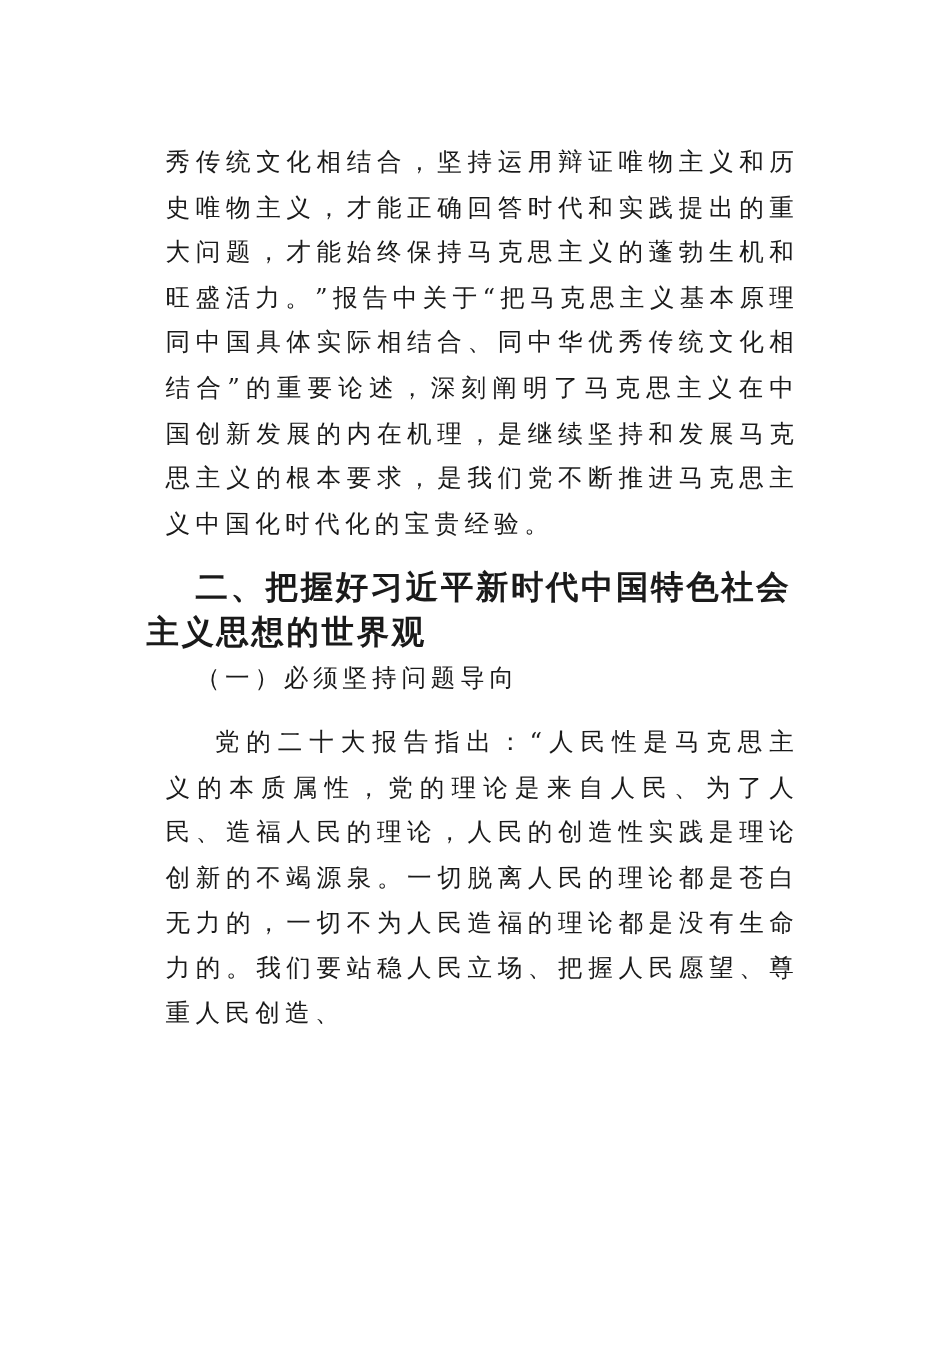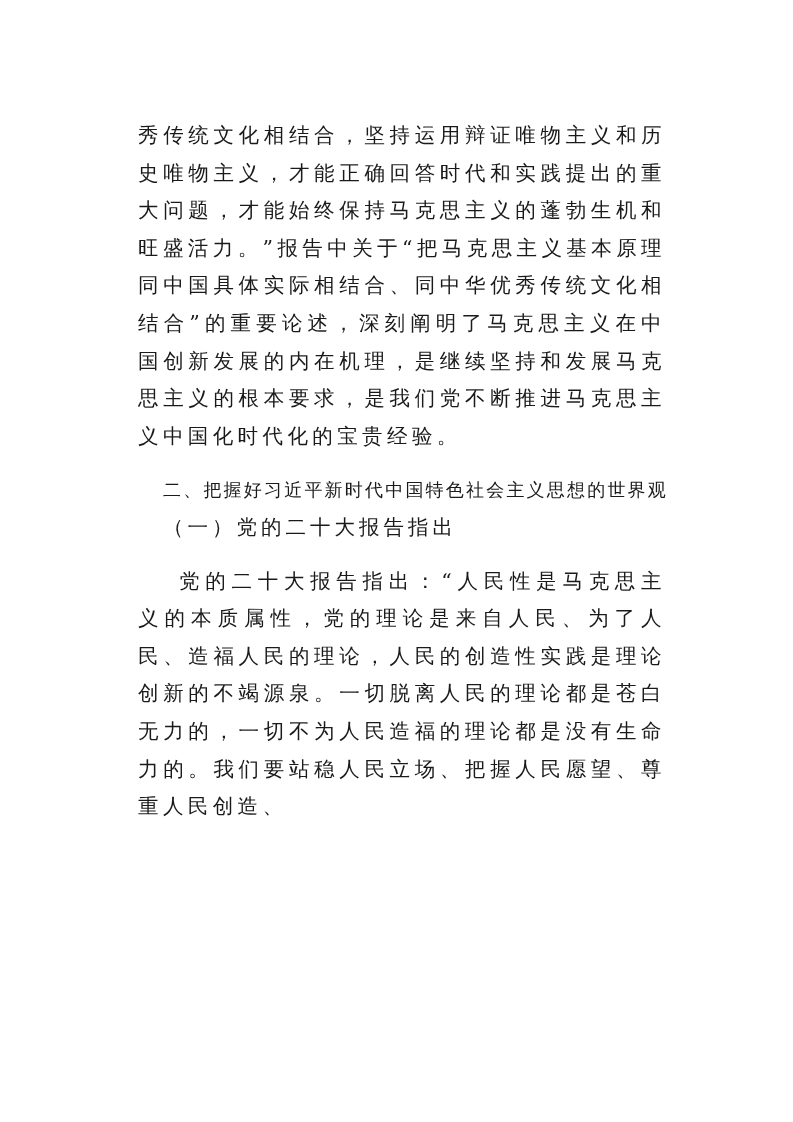--- a/index.html
+++ b/index.html
@@ -13,28 +13,28 @@
     color: #1a1a1a;
     font-size: 20.5px;
     line-height: 37.6px;
     letter-spacing: 4.4px;
   }
   .para { margin: 16px; text-align: justify; text-align-last: left; }
   .indent { text-indent: 41px; }
   .heading {
     margin: 0;
     font-family: "DejaVu Sans", "Liberation Sans", sans-serif;
-    font-weight: normal;
+    font-weight: bold;
     letter-spacing: 2.2px;
     text-indent: 41px;
-    font-size: 18px;
+    font-size: 27px;
   }
   .subheading { margin: 0; text-indent: 41px; letter-spacing: 4px; }
 </style>
 </head>
 <body>
 
 <div class="page">
   <p class="para">秀传统文化相结合，坚持运用辩证唯物主义和历史唯物主义，才能正确回答时代和实践提出的重大问题，才能始终保持马克思主义的蓬勃生机和旺盛活力。”报告中关于“把马克思主义基本原理同中国具体实际相结合、同中华优秀传统文化相结合”的重要论述，深刻阐明了马克思主义在中国创新发展的内在机理，是继续坚持和发展马克思主义的根本要求，是我们党不断推进马克思主义中国化时代化的宝贵经验。</p>
   <p class="heading">二、把握好习近平新时代中国特色社会主义思想的世界观</p>
-  <p class="subheading">（一）党的二十大报告指出</p>
+  <p class="subheading">（一）必须坚持问题导向</p>
   <p class="para indent">党的二十大报告指出：“人民性是马克思主义的本质属性，党的理论是来自人民、为了人民、造福人民的理论，人民的创造性实践是理论创新的不竭源泉。一切脱离人民的理论都是苍白无力的，一切不为人民造福的理论都是没有生命力的。我们要站稳人民立场、把握人民愿望、尊重人民创造、</p>
 </div>
 
 </body></html>

